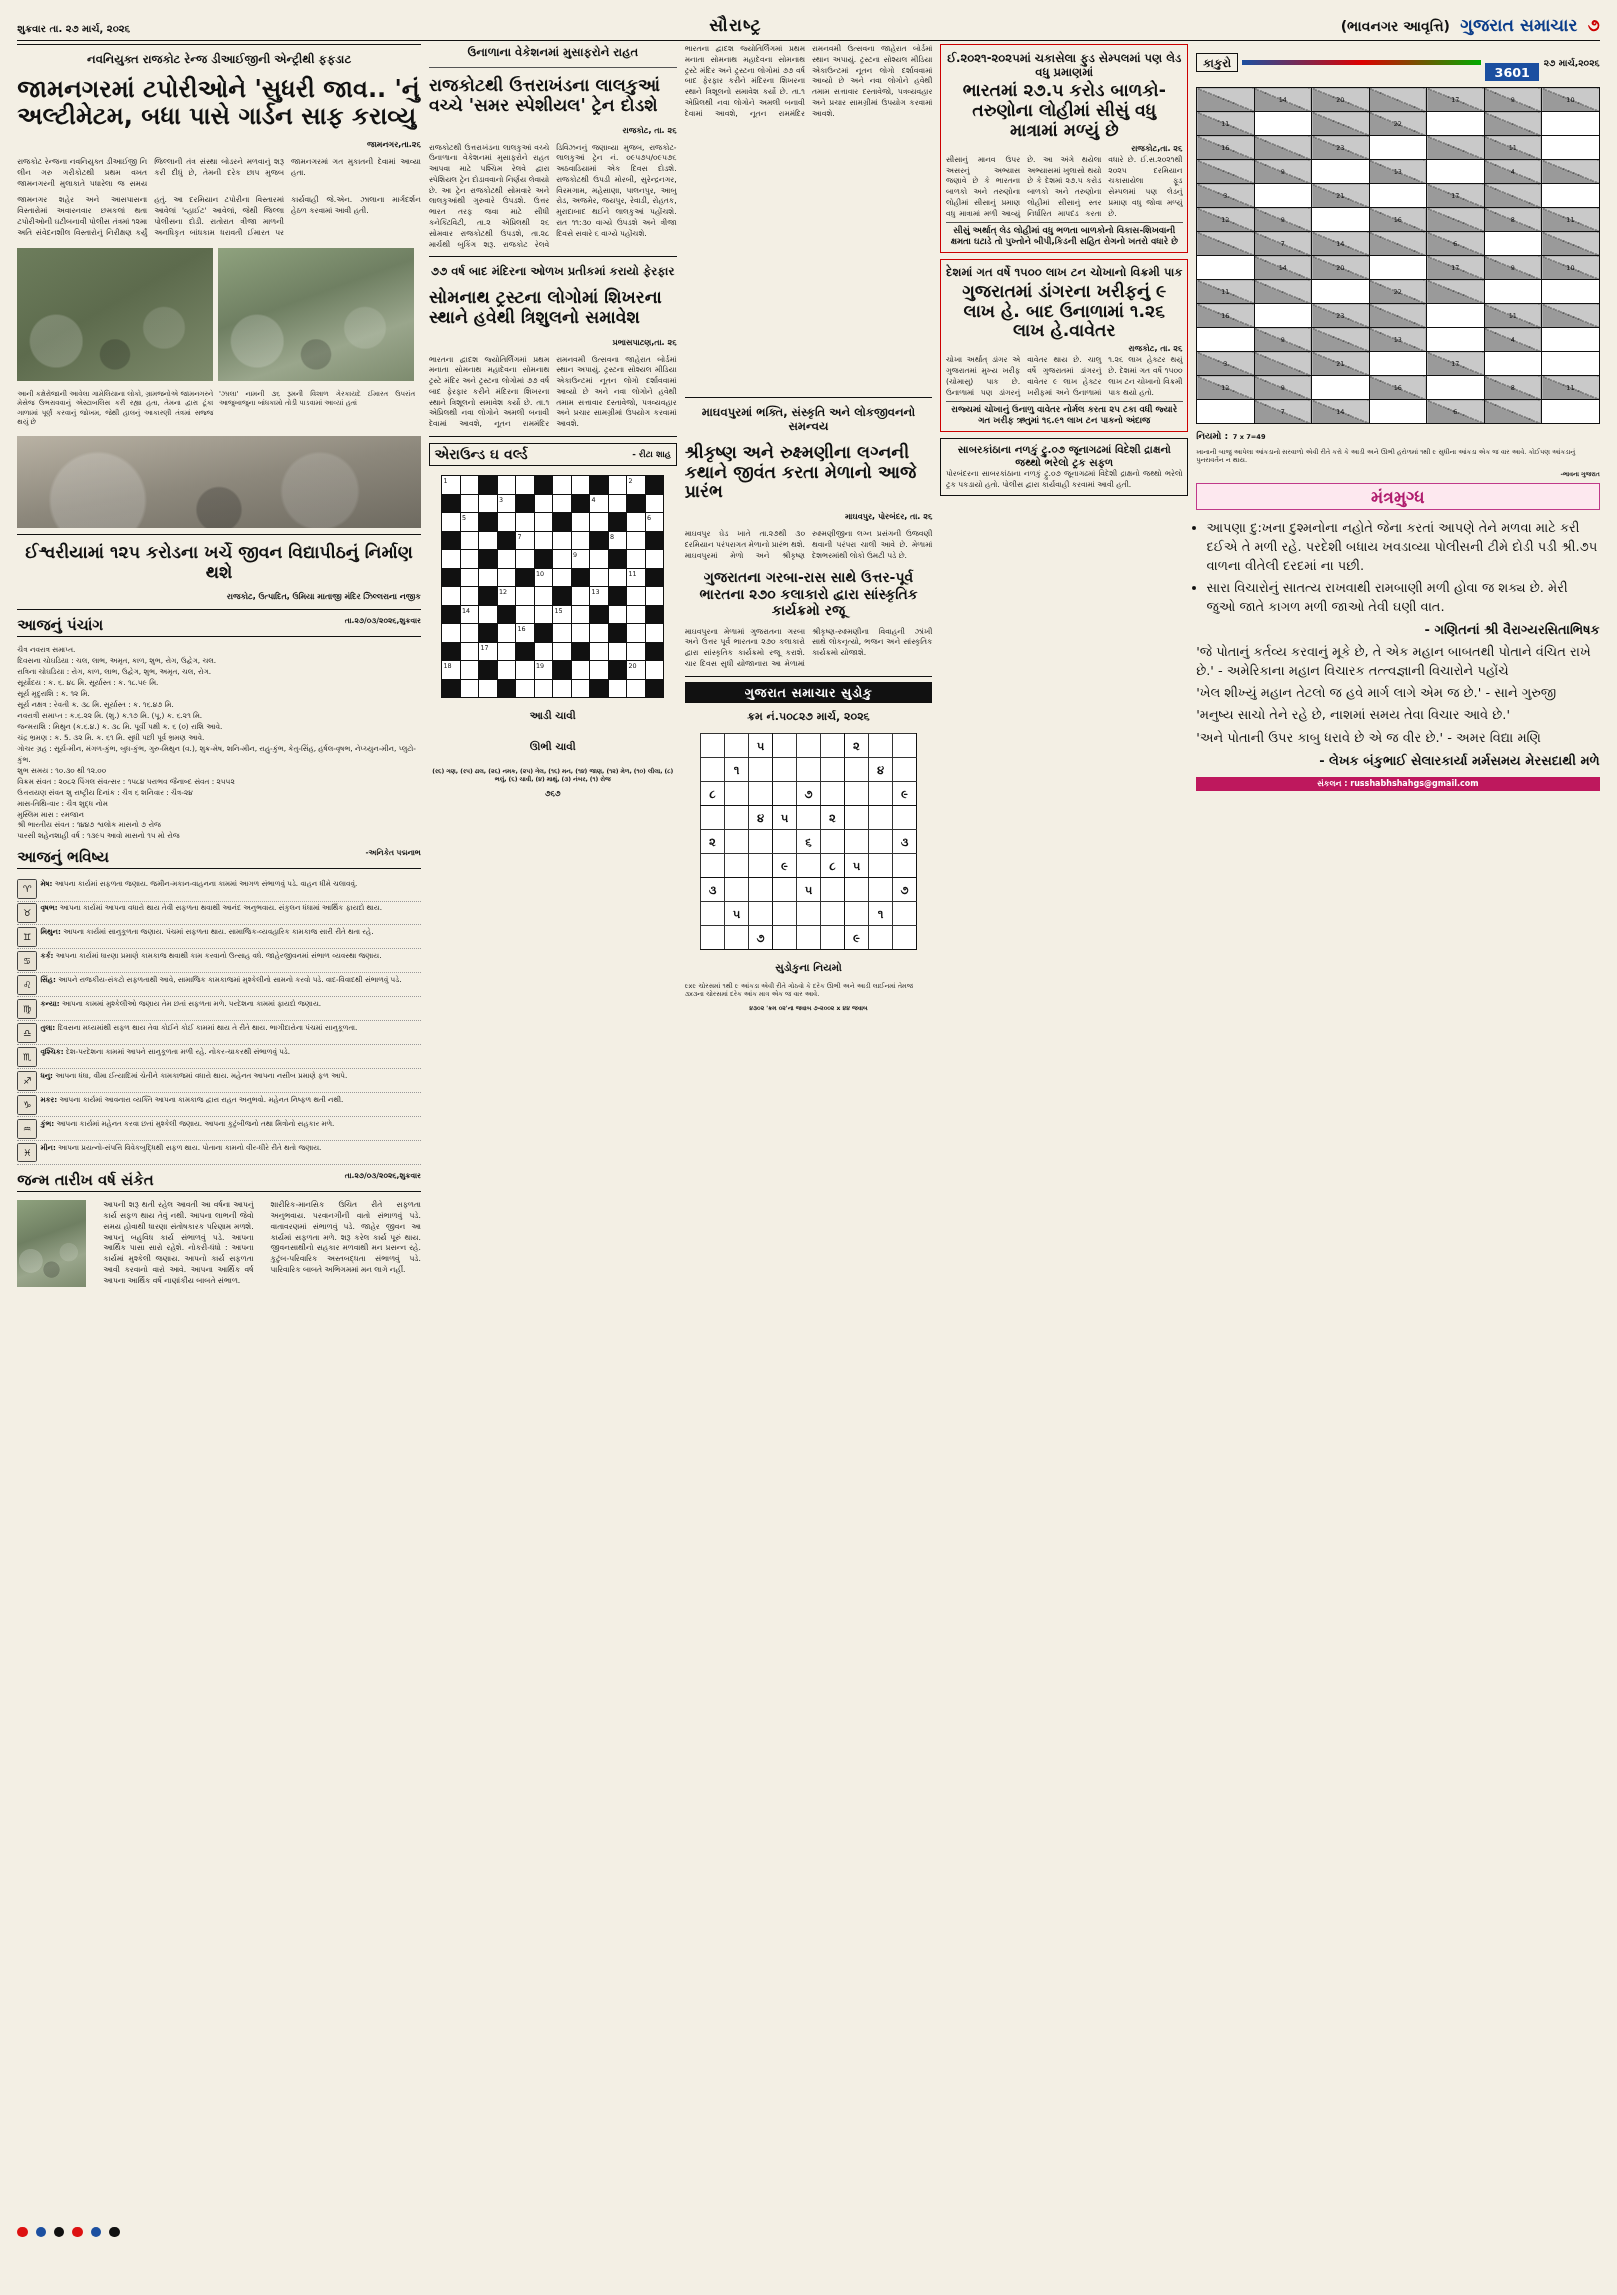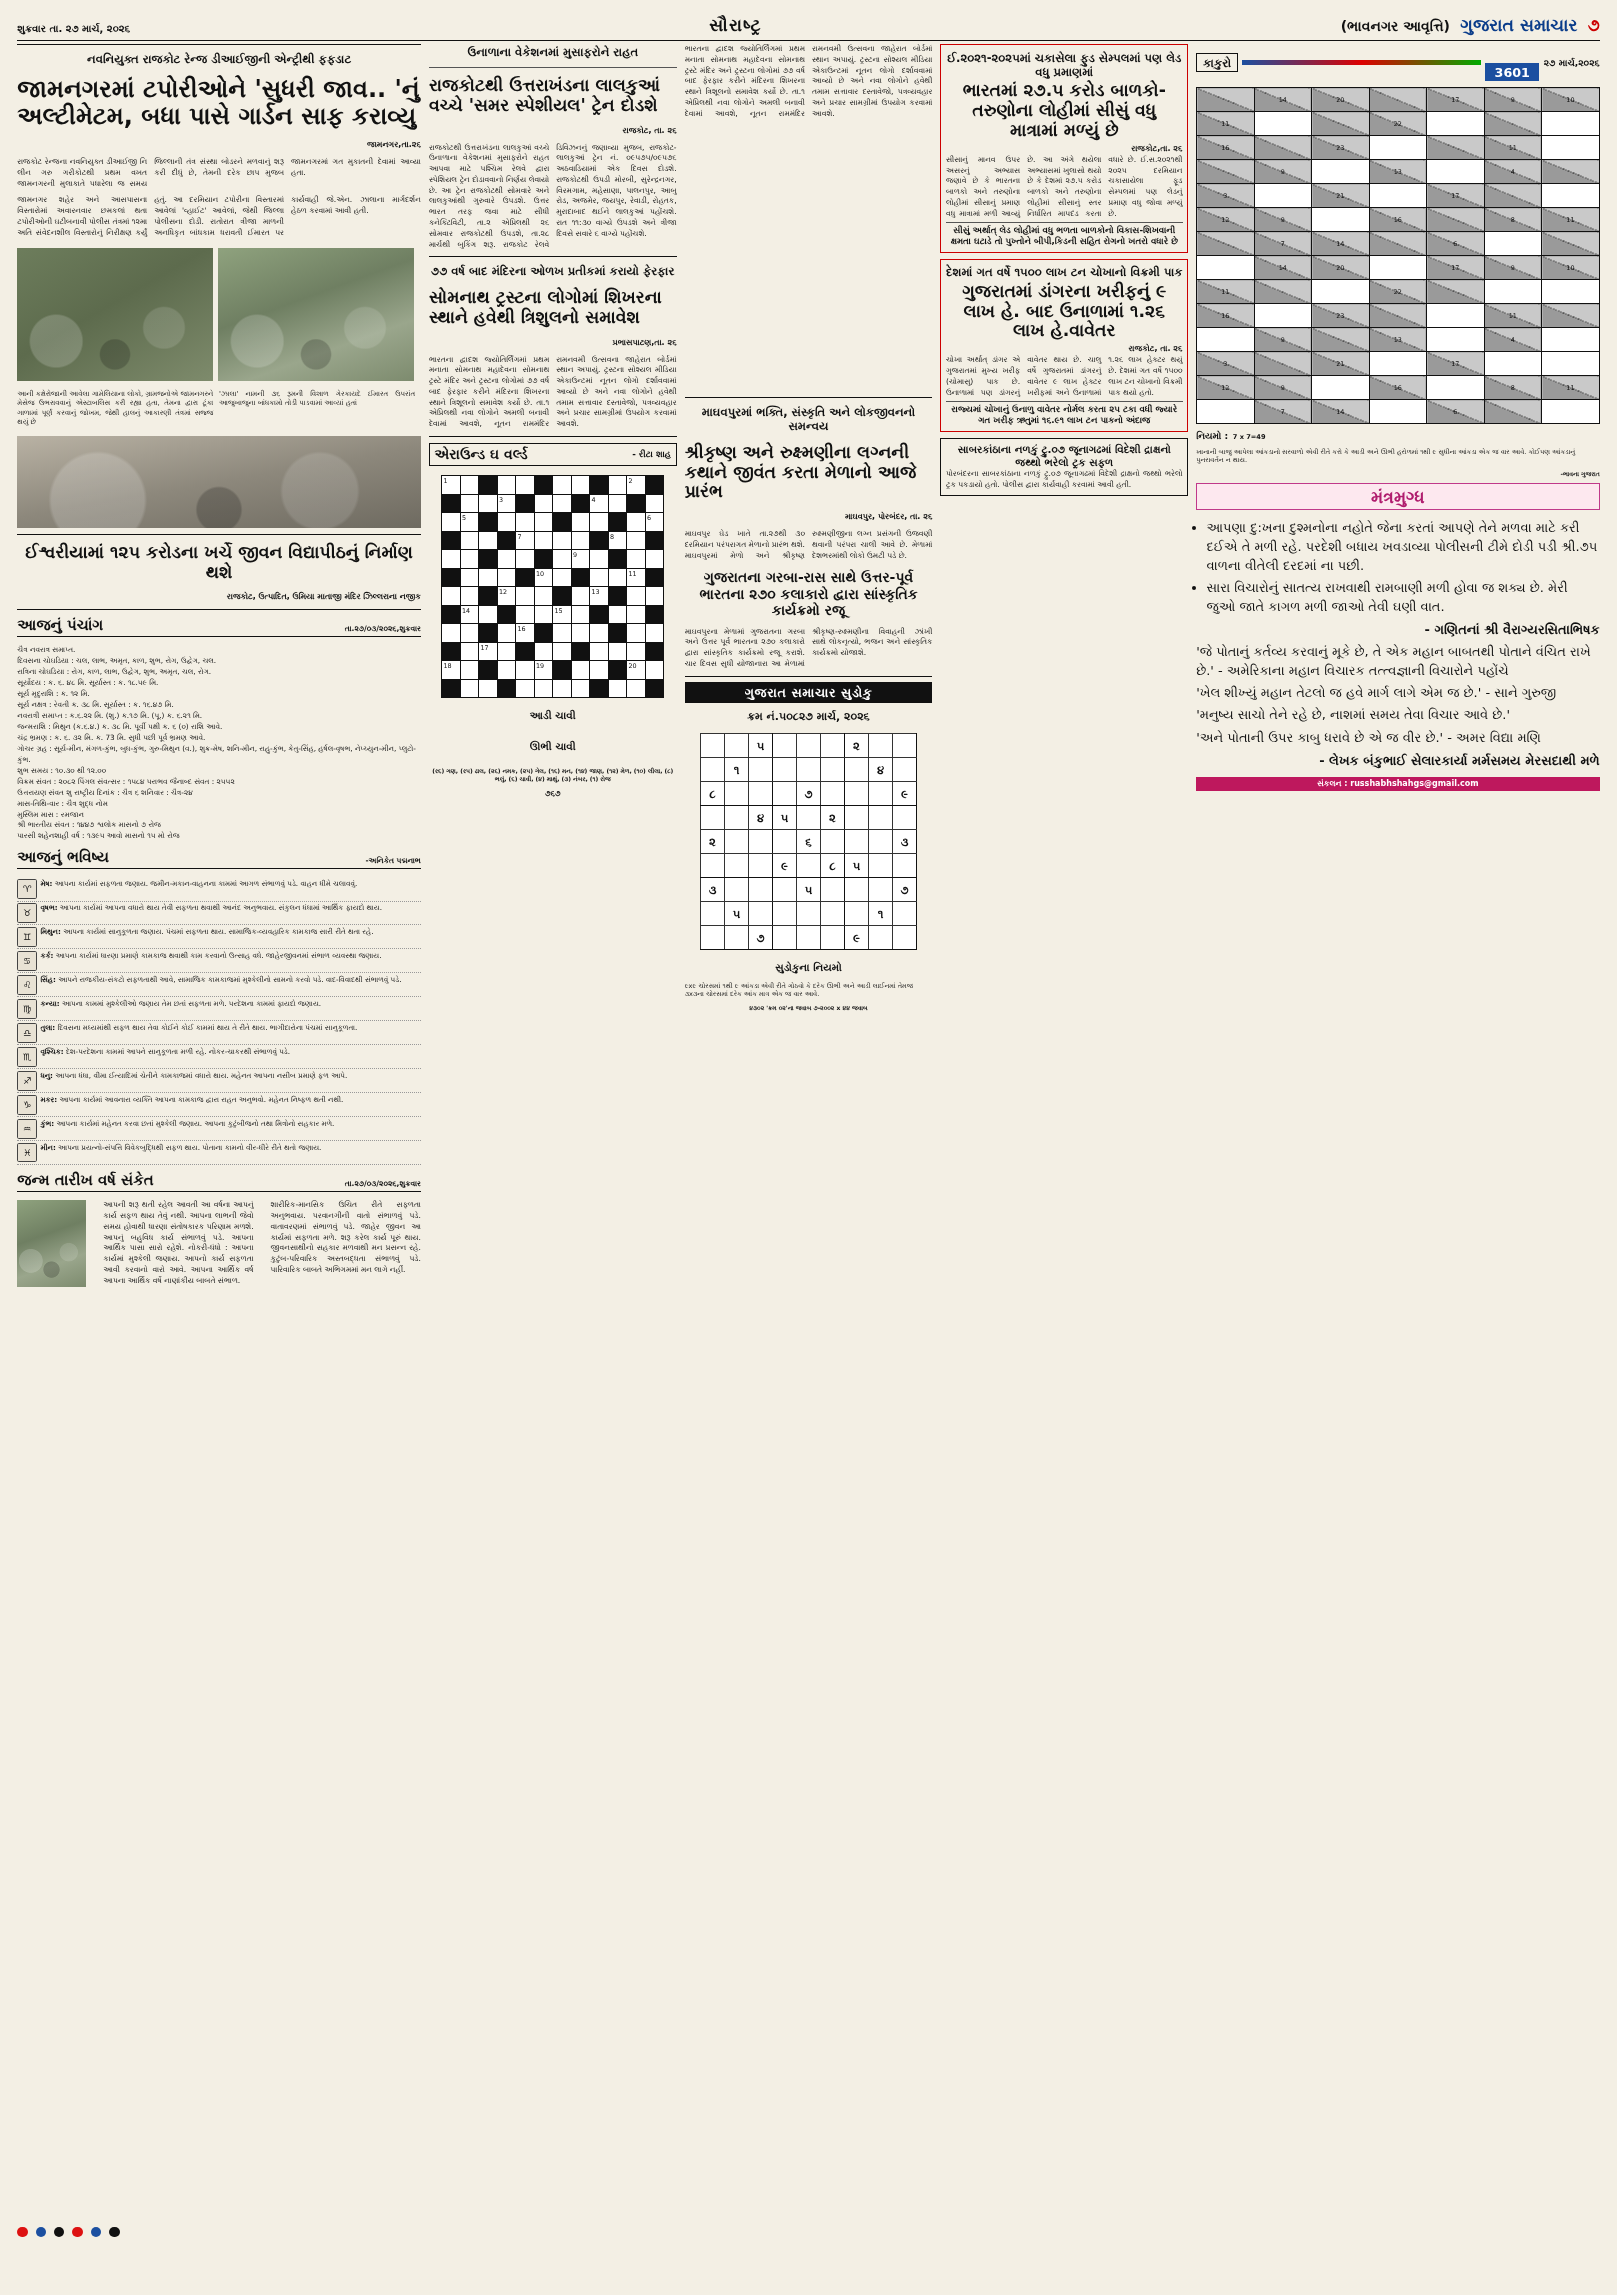--- a/index.html
+++ b/index.html
@@ -79,21 +79,21 @@
       radial-gradient(circle at 75% 60%, rgba(255,255,255,.13) 0 12%, transparent 13%);
   }
   .cap { font-size:7px; line-height:1.35; text-align:justify; }
 
   
   .redbox { border:1.7px solid #c00; padding:4.6px; }
   .box { border:1.2px solid #111; padding:4.6px; }
 
   
   .secthead {
-    display:flex; align-items:flex-end; justify-content:space-between;
+    display:flex; align-items:flex-start; justify-content:space-between;
     border-bottom:1.2px solid #111; padding-bottom:1.7px; margin-bottom:2.9px;
   }
   .secthead .t { font-size:15px; font-weight:bold; }
   .secthead .s { font-size:7.5px; font-weight:bold; }
   .panchang { font-size:7.3px; line-height:1.5; }
   .zodiac-list { font-size:7.2px; line-height:1.42; }
   .zrow { display:flex; gap:3.5px; padding:1.7px 0; border-bottom:0.6px dotted #999; }
   .zicon {
     width:19.6px; min-width:19.6px; height:19.6px; border:0.6px solid #444; border-radius:1.7px;
     display:flex; align-items:center; justify-content:center; font-size:9.2px;
@@ -215,21 +215,21 @@
       </div>
       <div class="panchang">
         <div>ચૈત્ર નવરાત્ર સમાપ્ત.</div>
         <div>દિવસના ચોઘડિયા : ચલ, લાભ, અમૃત, કાળ, શુભ, રોગ, ઉદ્વેગ, ચલ.</div>
         <div>રાત્રિના ચોઘડિયા : રોગ, કાળ, લાભ, ઉદ્વેગ, શુભ, અમૃત, ચલ, રોગ.</div>
         <div>સૂર્યોદય : ક. ૬. ૪૮ મિ. સૂર્યાસ્ત : ક. ૧૮.૫૯ મિ.</div>
         <div>સૂર્ય મૃદુરાશિ : ક. ૧૨ મિ.</div>
         <div>સૂર્ય નક્ષત્ર : રેવતી ક. ૩૮ મિ. સૂર્યાસ્ત : ક. ૧૬.૪૭ મિ.</div>
         <div>નવરાત્રી સમાપ્ત : ક.૬.૨૨ મિ. (શુ.) ક.૧૭ મિ. (પૂ.) ક. ૬.૨૧ મિ.</div>
         <div>જન્મરાશિ : મિથુન (ક.૬.૪.) ક. ૩૮ મિ. પૂર્વી પક્ષી ક. ૬ (૦) રાશિ આવે.</div>
-        <div>ચંદ્ર ભ્રમણ : ક. ૬. ૩૨ મિ. ક. 73 મિ. સુધી પછી પૂર્વ ભ્રમણ આવે.</div>
+        <div>ચંદ્ર ભ્રમણ : ક. 5. ૩૨ મિ. ક. ૬૧ મિ. સુધી પછી પૂર્વ ભ્રમણ આવે.</div>
         <div>ગોચર ગ્રહ : સૂર્ય-મીન, મંગળ-કુંભ, બુધ-કુંભ, ગુરુ-મિથુન (વ.), શુક્ર-મેષ, શનિ-મીન, રાહુ-કુંભ, કેતુ-સિંહ, હર્ષલ-વૃષભ, નેપ્ચ્યુન-મીન, પ્લુટો-કુંભ.</div>
         <div>શુભ સમય : ૧૦.૩૦ થી ૧૨.૦૦</div>
         <div>વિક્રમ સંવત : ૨૦૮૨ પિંગલ સંવત્સર : ૧૫૮૪ પરાભવ જૈનાબ્દ સંવત : ૨૫૫૨</div>
         <div>ઉત્તરાયણ સંવત શુ રાષ્ટ્રીય દિનાંક : ચૈત્ર ૬ શનિવાર : ચૈત્ર-૨૪</div>
         <div>માસ-તિથિ-વાર : ચૈત્ર શુદ્ધ નોમ</div>
         <div>મુસ્લિમ માસ : રમજાન</div>
         <div>શ્રી ભારતીય સંવત : ૧૪૪૭ શ્વલોક માસનો ૭ રોજ</div>
         <div>પારસી શહેનશાહી વર્ષ : ૧૩૯૫ આવો માસનો ૧૫ મો રોજ</div>
       </div>
 

